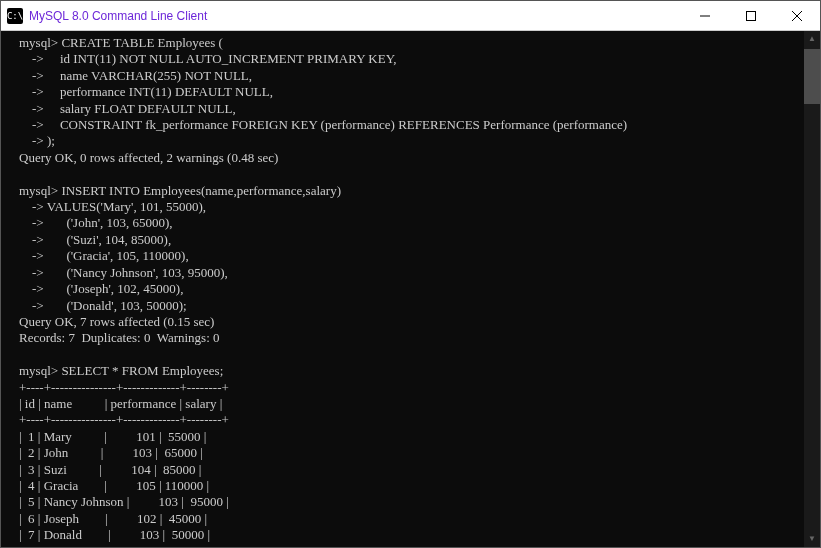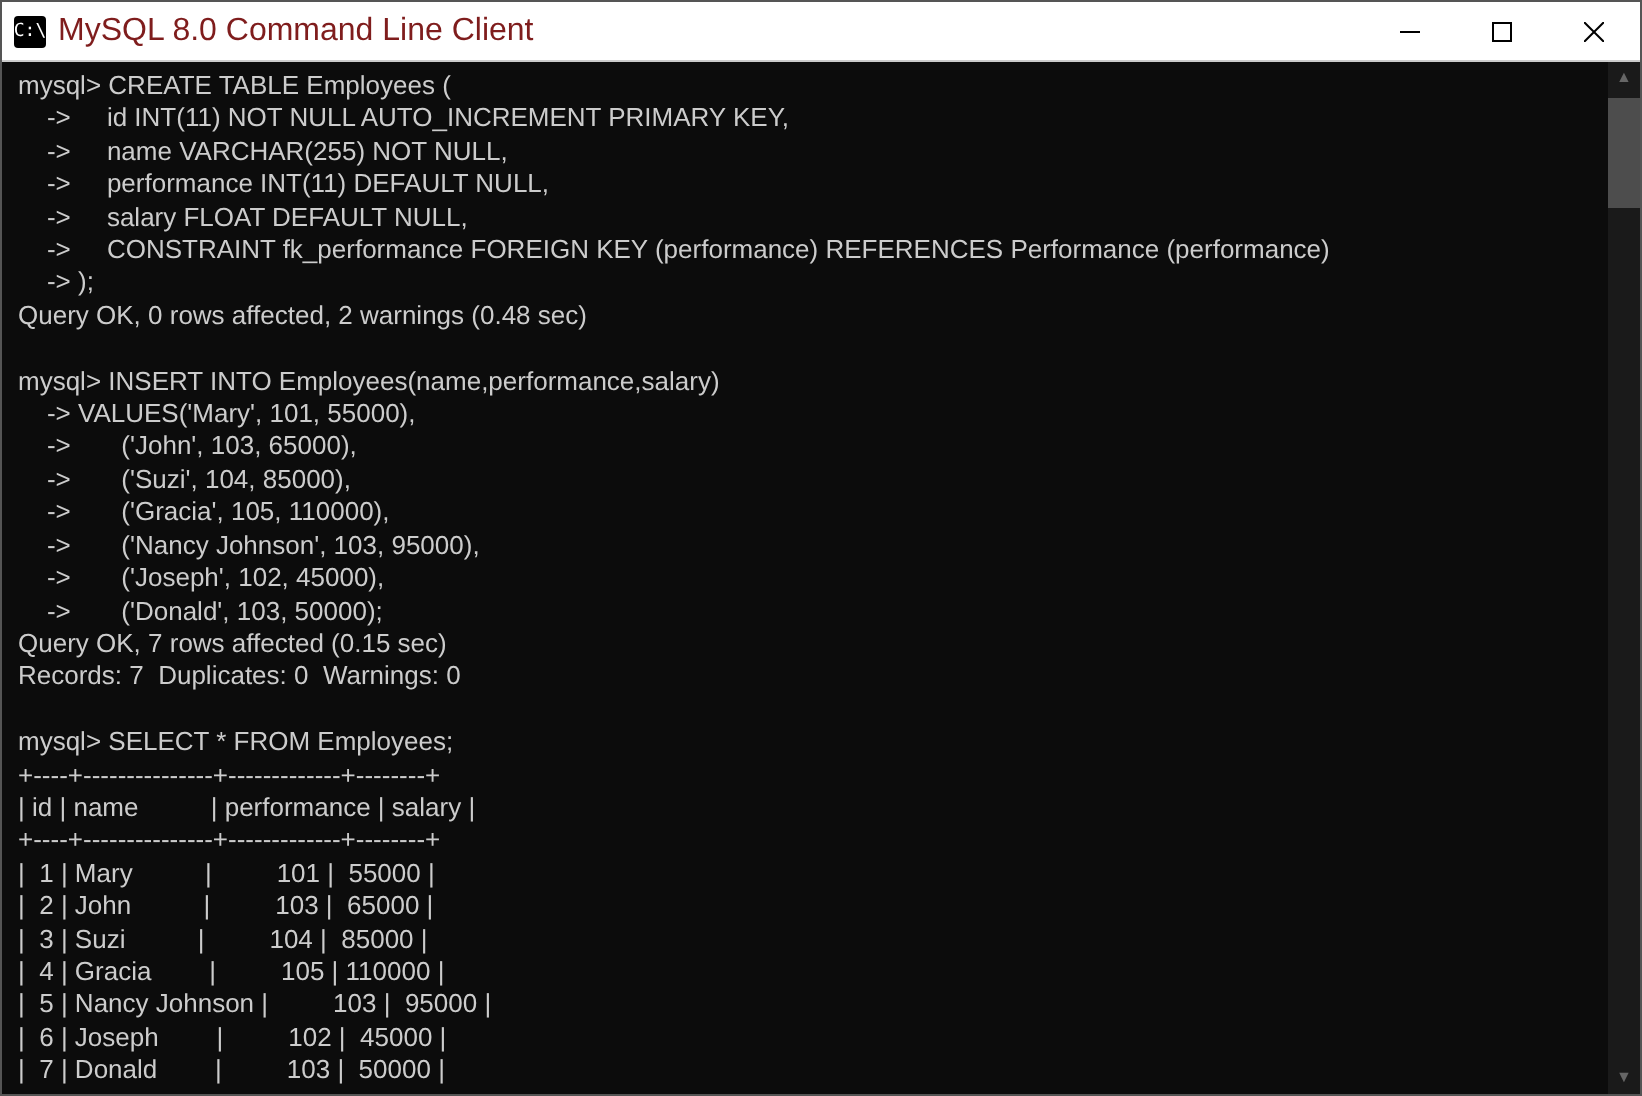--- a/index.html
+++ b/index.html
@@ -26,43 +26,43 @@
       border-radius: 2px;
       margin-right: 6px;
       display: flex;
       align-items: center;
       justify-content: center;
       color: #fff;
       font-size: 9px;
       font-family: Consolas, monospace;
     }
     .titlebar-title {
-      font-size: 16px;
-      color: #7f1d1d;
+      font-size: 12px;
+      color: #6d28d9;
       flex: 1;
     }
     .win-controls {
       display: flex;
       height: 100%;
     }
     .win-btn {
       width: 46px;
       height: 100%;
       display: flex;
       align-items: center;
       justify-content: center;
       font-size: 10px;
     }
     .terminal {
       background: #0c0c0c;
       color: #cccccc;
-      font-family: Liberation Sans, sans-serif;
+      font-family: Liberation Serif, serif;
       font-size: 13px;
       line-height: 16.4px;
-      padding: 4px 0 0 8px;
+      padding: 4px 0 0 18px;
       height: calc(100% - 30px);
       white-space: pre;
       overflow: hidden;
       position: relative;
     }
     .scrollbar {
       position: absolute;
       right: 0;
       top: 0;
       width: 16px;

